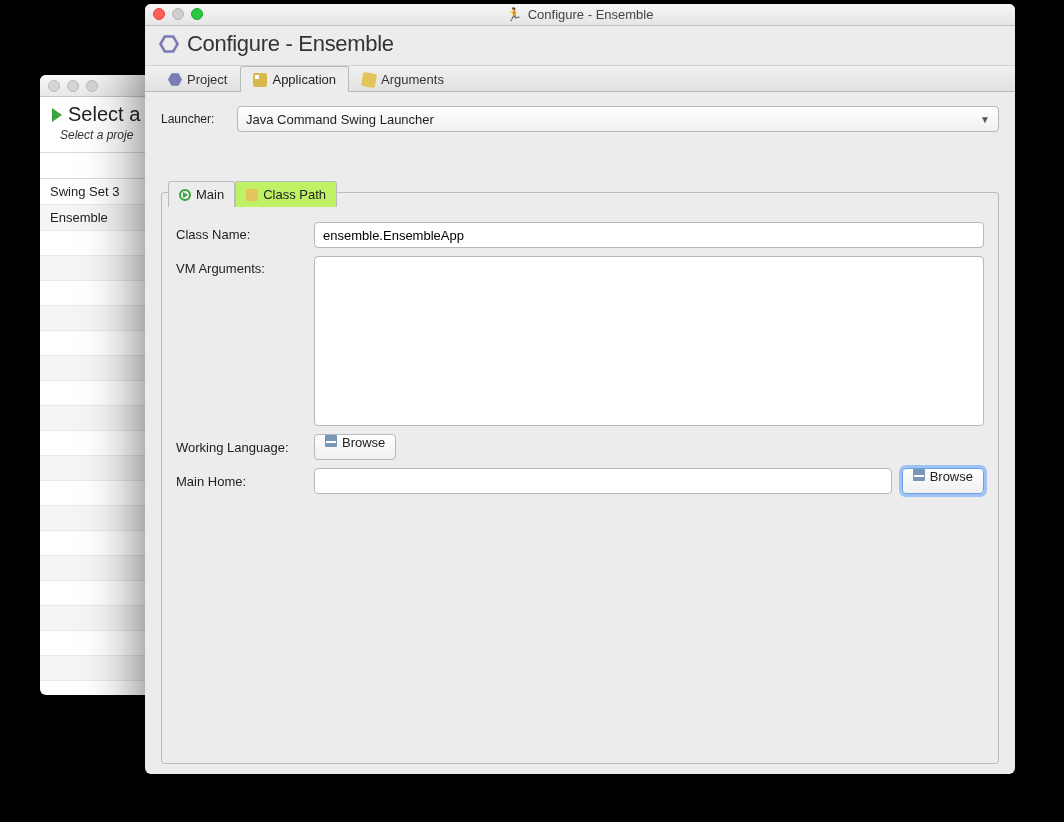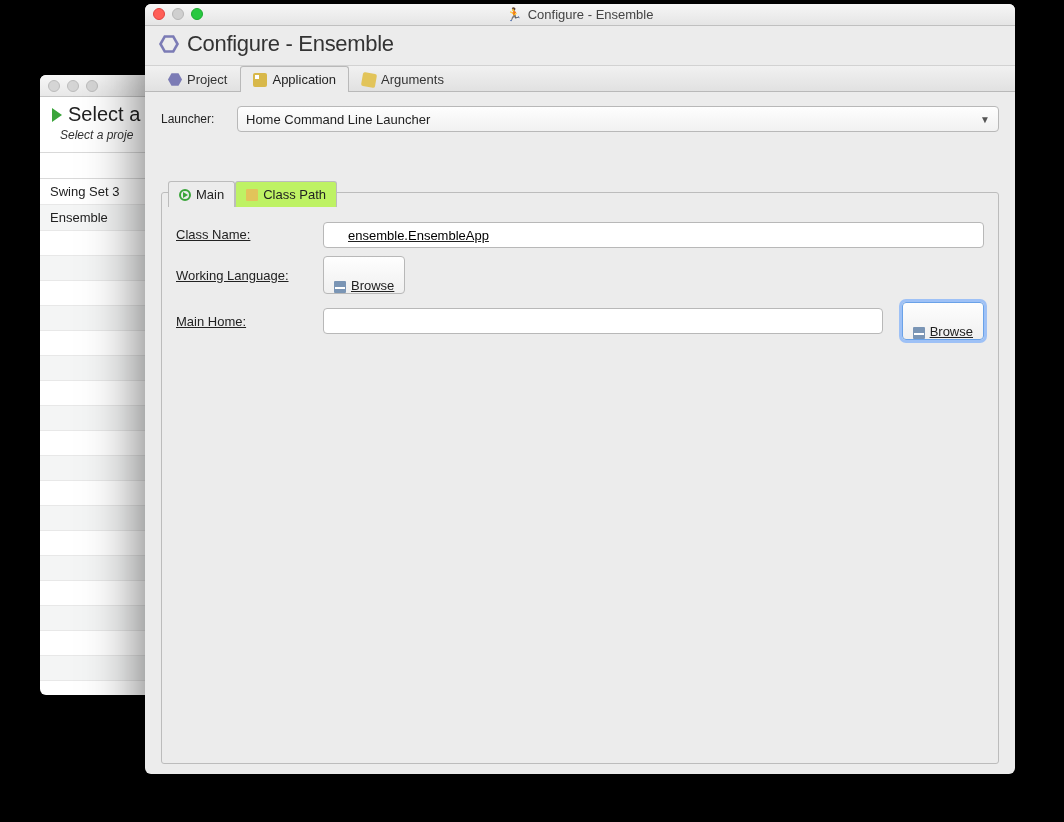--- a/index.html
+++ b/index.html
@@ -204,41 +204,41 @@
   .ic-play::after{content:"";position:absolute;left:2px;top:1px;width:0;height:0;
     border-left:5px solid #3aa53a;border-top:3px solid transparent;border-bottom:3px solid transparent;}
   .ic-cp { width:12px;height:12px;background:#e2c45a;border-radius:1px;position:relative;}
 
   .inner-content {
     padding: 4px 14px 14px;
     flex:1;
     display:flex;flex-direction:column;
     gap:8px;
   }
-  .frow { display:flex; align-items:flex-start; gap:19px;text-decoration:underline; }
+  .frow { display:flex; align-items:flex-start; gap:10px; }
   .flbl { width: 128px; padding-top:5px; font-size:13px; }
   .input {
     flex:1; height:26px;
     border:1px solid #b8b8b8;border-radius:4px;background:#fff;
-    padding:0 24px;font-size:13px;
+    padding:0 8px;font-size:13px;
   }
   .textarea {
     flex:1;
     border:1px solid #b8b8b8;border-radius:4px;background:#fff;
     font-size:13px;padding:4px 8px;
     resize:none;
   }
   .ta-prog { height: 160px; }
   .ta-vm { height: 170px; }
 
   .btn {
-    height:38px;padding:0 10px;
+    height:26px;padding:0 10px;
     background:linear-gradient(#fefefe,#f0f0f0);
     border:1px solid #b8b8b8;border-radius:4px;
-    display:flex;align-items:flex-end;gap:5px;
+    display:flex;align-items:flex-start;gap:5px;
     font-size:13px; cursor:default;
   }
   .btn.focused { box-shadow:0 0 0 3px rgba(80,150,255,0.5); border-color:#6aa2e8; }
   .btn .bic { width:12px;height:12px; }
   .bic-tree { background:#7a95b5;border-radius:1px;position:relative; }
   .bic-tree::after{content:"";position:absolute;left:1px;top:6px;width:10px;height:2px;background:#fff;}
 
   .footer {
     display:flex;justify-content:flex-end;gap:10px;
     padding:14px 16px 16px;
@@ -320,41 +320,45 @@
     <div class="otab">
       <div class="ic ic-lang"></div>
       <span>Arguments</span>
     </div>
   </div>
 
   <div class="content">
     <div class="row">
       <div class="lbl">Launcher:</div>
       <div class="select">
-        <span>Home Command Line Launcher</span>
+        <span>Java Command Swing Launcher</span>
         <span class="arrow">▼</span>
       </div>
     </div>
 
     <div class="inner-panel">
       <div class="inner-tabs">
         <div class="itab selected">
           <div class="ic-play"></div>
           <span>Main</span>
         </div>
         <div class="itab">
           <div class="ic-cp"></div>
           <span>Class Path</span>
         </div>
       </div>
 
       <div class="inner-content">
         <div class="frow">
           <div class="flbl">Class Name:</div>
           <input class="input" value="ensemble.EnsembleApp" style="">
+        </div>
+        <div class="frow">
+          <div class="flbl">VM Arguments:</div>
+          <textarea class="textarea ta-vm" style=""></textarea>
         </div>
         <div class="frow" style="align-items:center;">
           <div class="flbl" style="padding-top:0;">Working Language:</div>
           <div class="btn">
             <div class="bic bic-tree"></div>
             <span>Browse</span>
           </div>
         </div>
         <div class="frow" style="align-items:center;">
           <div class="flbl" style="padding-top:0;">Main Home:</div>

